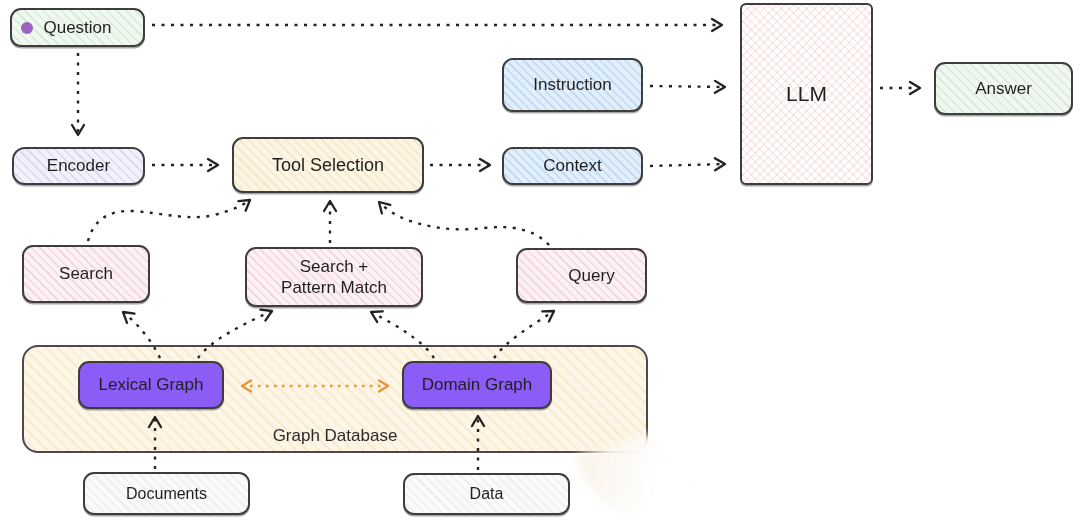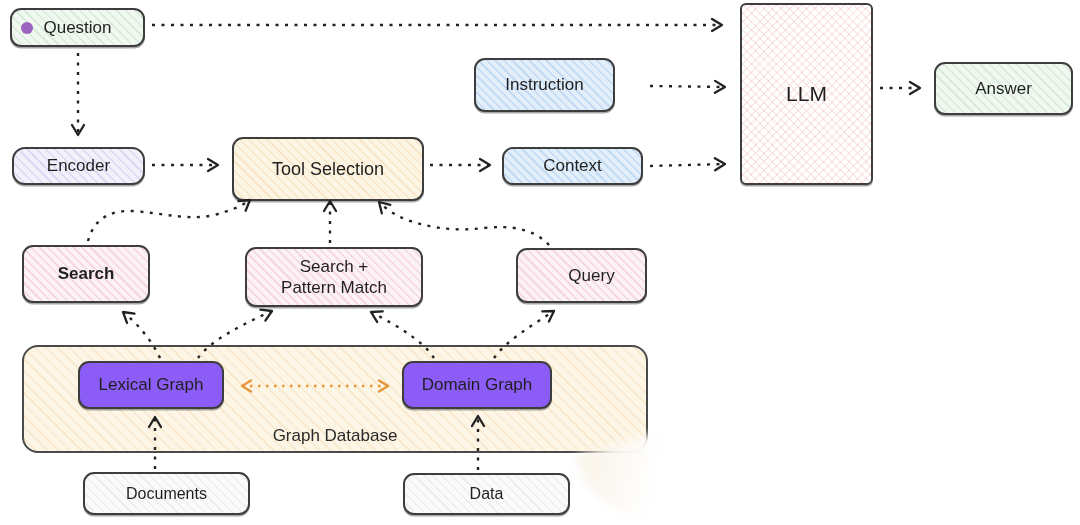--- a/index.html
+++ b/index.html
@@ -60,41 +60,41 @@
 
   <div class="node hatch-green" style="left:10px;top:8px;width:135px;height:39px;">
     <span class="dot" style="position:absolute;left:9px;top:12px;"></span>
     <span>Question</span>
   </div>
 
   <div class="node hatch-lavender" style="left:12px;top:147px;width:133px;height:38px;border-radius:13px;">
     <span>Encoder</span>
   </div>
 
-  <div class="node hatch-cream" style="left:232px;top:137px;width:192px;height:64px;font-size:18px;text-align:center;">
+  <div class="node hatch-cream" style="left:232px;top:137px;width:192px;height:56px;font-size:18px;text-align:center;">
     <span>Tool Selection</span>
   </div>
 
-  <div class="node hatch-blue" style="left:474px;top:58px;width:141px;height:54px;">
+  <div class="node hatch-blue" style="left:502px;top:58px;width:141px;height:54px;">
     <span>Instruction</span>
   </div>
 
   <div class="node hatch-blue" style="left:502px;top:147px;width:141px;height:38px;">
     <span>Context</span>
   </div>
 
   <div class="node hatch-cross-pink" style="left:740px;top:3px;width:133px;height:182px;font-size:21px;border-radius:6px;">
     <span>LLM</span>
   </div>
 
   <div class="node hatch-green" style="left:934px;top:62px;width:139px;height:53px;">
     <span>Answer</span>
   </div>
 
-  <div class="node hatch-pink" style="left:22px;top:245px;width:128px;height:58px;font-weight:bold;">
+  <div class="node hatch-pink" style="left:22px;top:245px;width:128px;height:58px;">
     <span>Search</span>
   </div>
 
   <div class="node hatch-pink pre" style="left:245px;top:247px;width:178px;height:60px;">
     <span class="pre">Search +
 Pattern Match</span>
   </div>
 
   <div class="node hatch-pink" style="left:516px;top:248px;width:131px;height:55px;padding-left:20px;">
     <span>Query</span>

